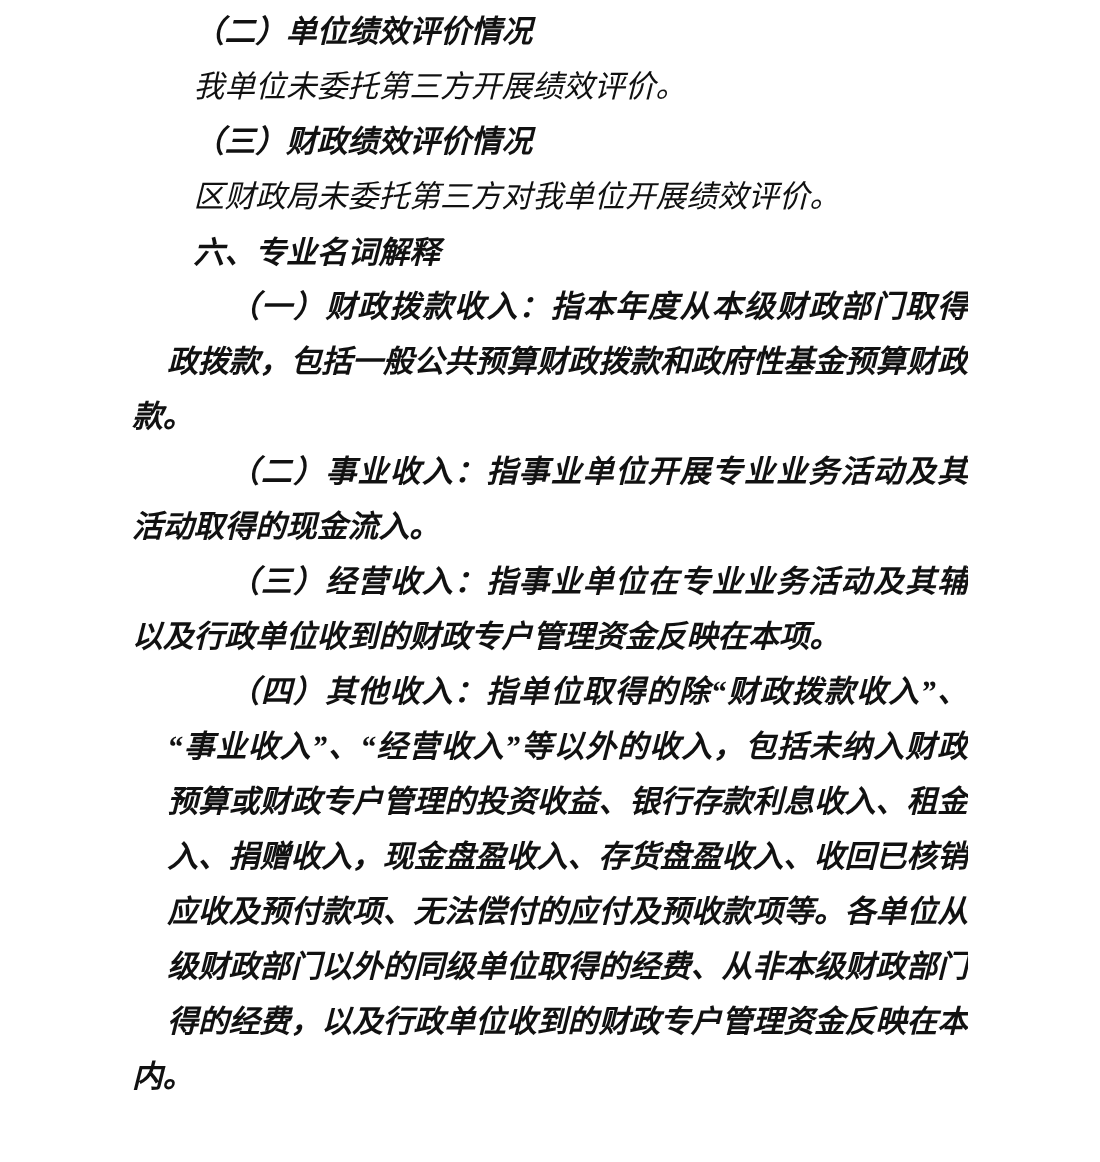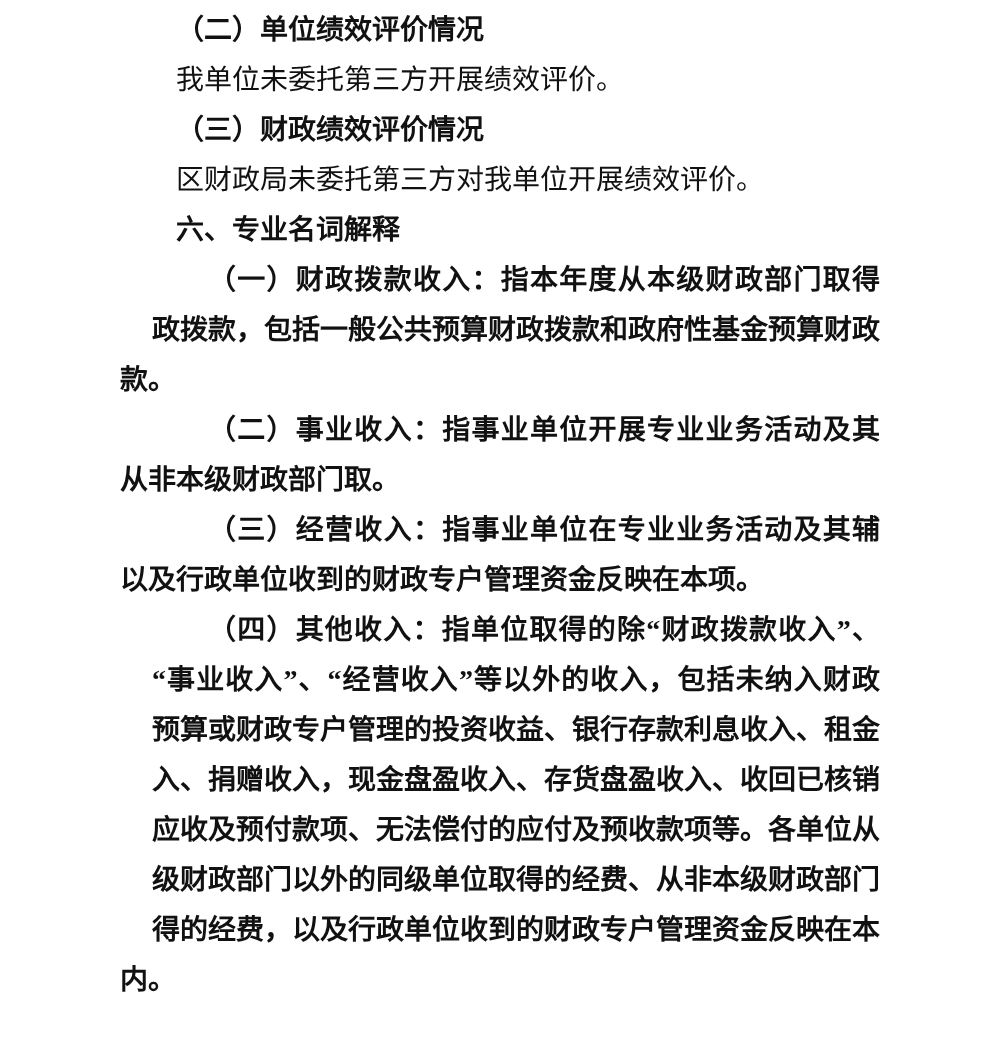--- a/index.html
+++ b/index.html
@@ -16,21 +16,21 @@
   }
   .doc-page {
     width: 1000px;
     height: 1056px;
     background: #ffffff;
     box-sizing: border-box;
   }
   .doc-body {
     padding: 5px 120px 0 120px; 
   }
-  .para { margin: 0; }
+  .para { margin: 0; font-style: italic; }
   .line {
     font-size: 28px;
     line-height: 50px;
     height: 50px;
     text-align: justify;
     overflow: hidden;
   }
   
   .line.fill {
     text-align-last: justify;
@@ -73,21 +73,21 @@
       <div class="para h2">
         <div class="line indent">六、专业名词解释</div>
       </div>
       <div class="para term">
         <div class="line indent fill"><span class="term">（一）财政拨款收入：</span><span>指本年度从本级财政部门取得的财</span></div>
         <div class="line fill">政拨款，包括一般公共预算财政拨款和政府性基金预算财政拨</div>
         <div class="line">款。</div>
       </div>
       <div class="para term">
         <div class="line indent fill"><span class="term">（二）事业收入：</span><span>指事业单位开展专业业务活动及其辅助</span></div>
-        <div class="line">从非本级财政部门取。</div>
+        <div class="line">活动取得的现金流入。</div>
       </div>
       <div class="para term">
         <div class="line indent fill"><span class="term">（三）经营收入：</span><span>指事业单位在专业业务活动及其辅助活</span></div>
         <div class="line">以及行政单位收到的财政专户管理资金反映在本项。</div>
       </div>
       <div class="para term">
         <div class="line indent fill"><span class="term">（四）其他收入：</span><span>指单位取得的除“财政拨款收入”、</span></div>
         <div class="line fill">“事业收入”、“经营收入”等以外的收入，包括未纳入财政</div>
         <div class="line fill">预算或财政专户管理的投资收益、银行存款利息收入、租金收</div>
         <div class="line fill">入、捐赠收入，现金盘盈收入、存货盘盈收入、收回已核销的</div>

